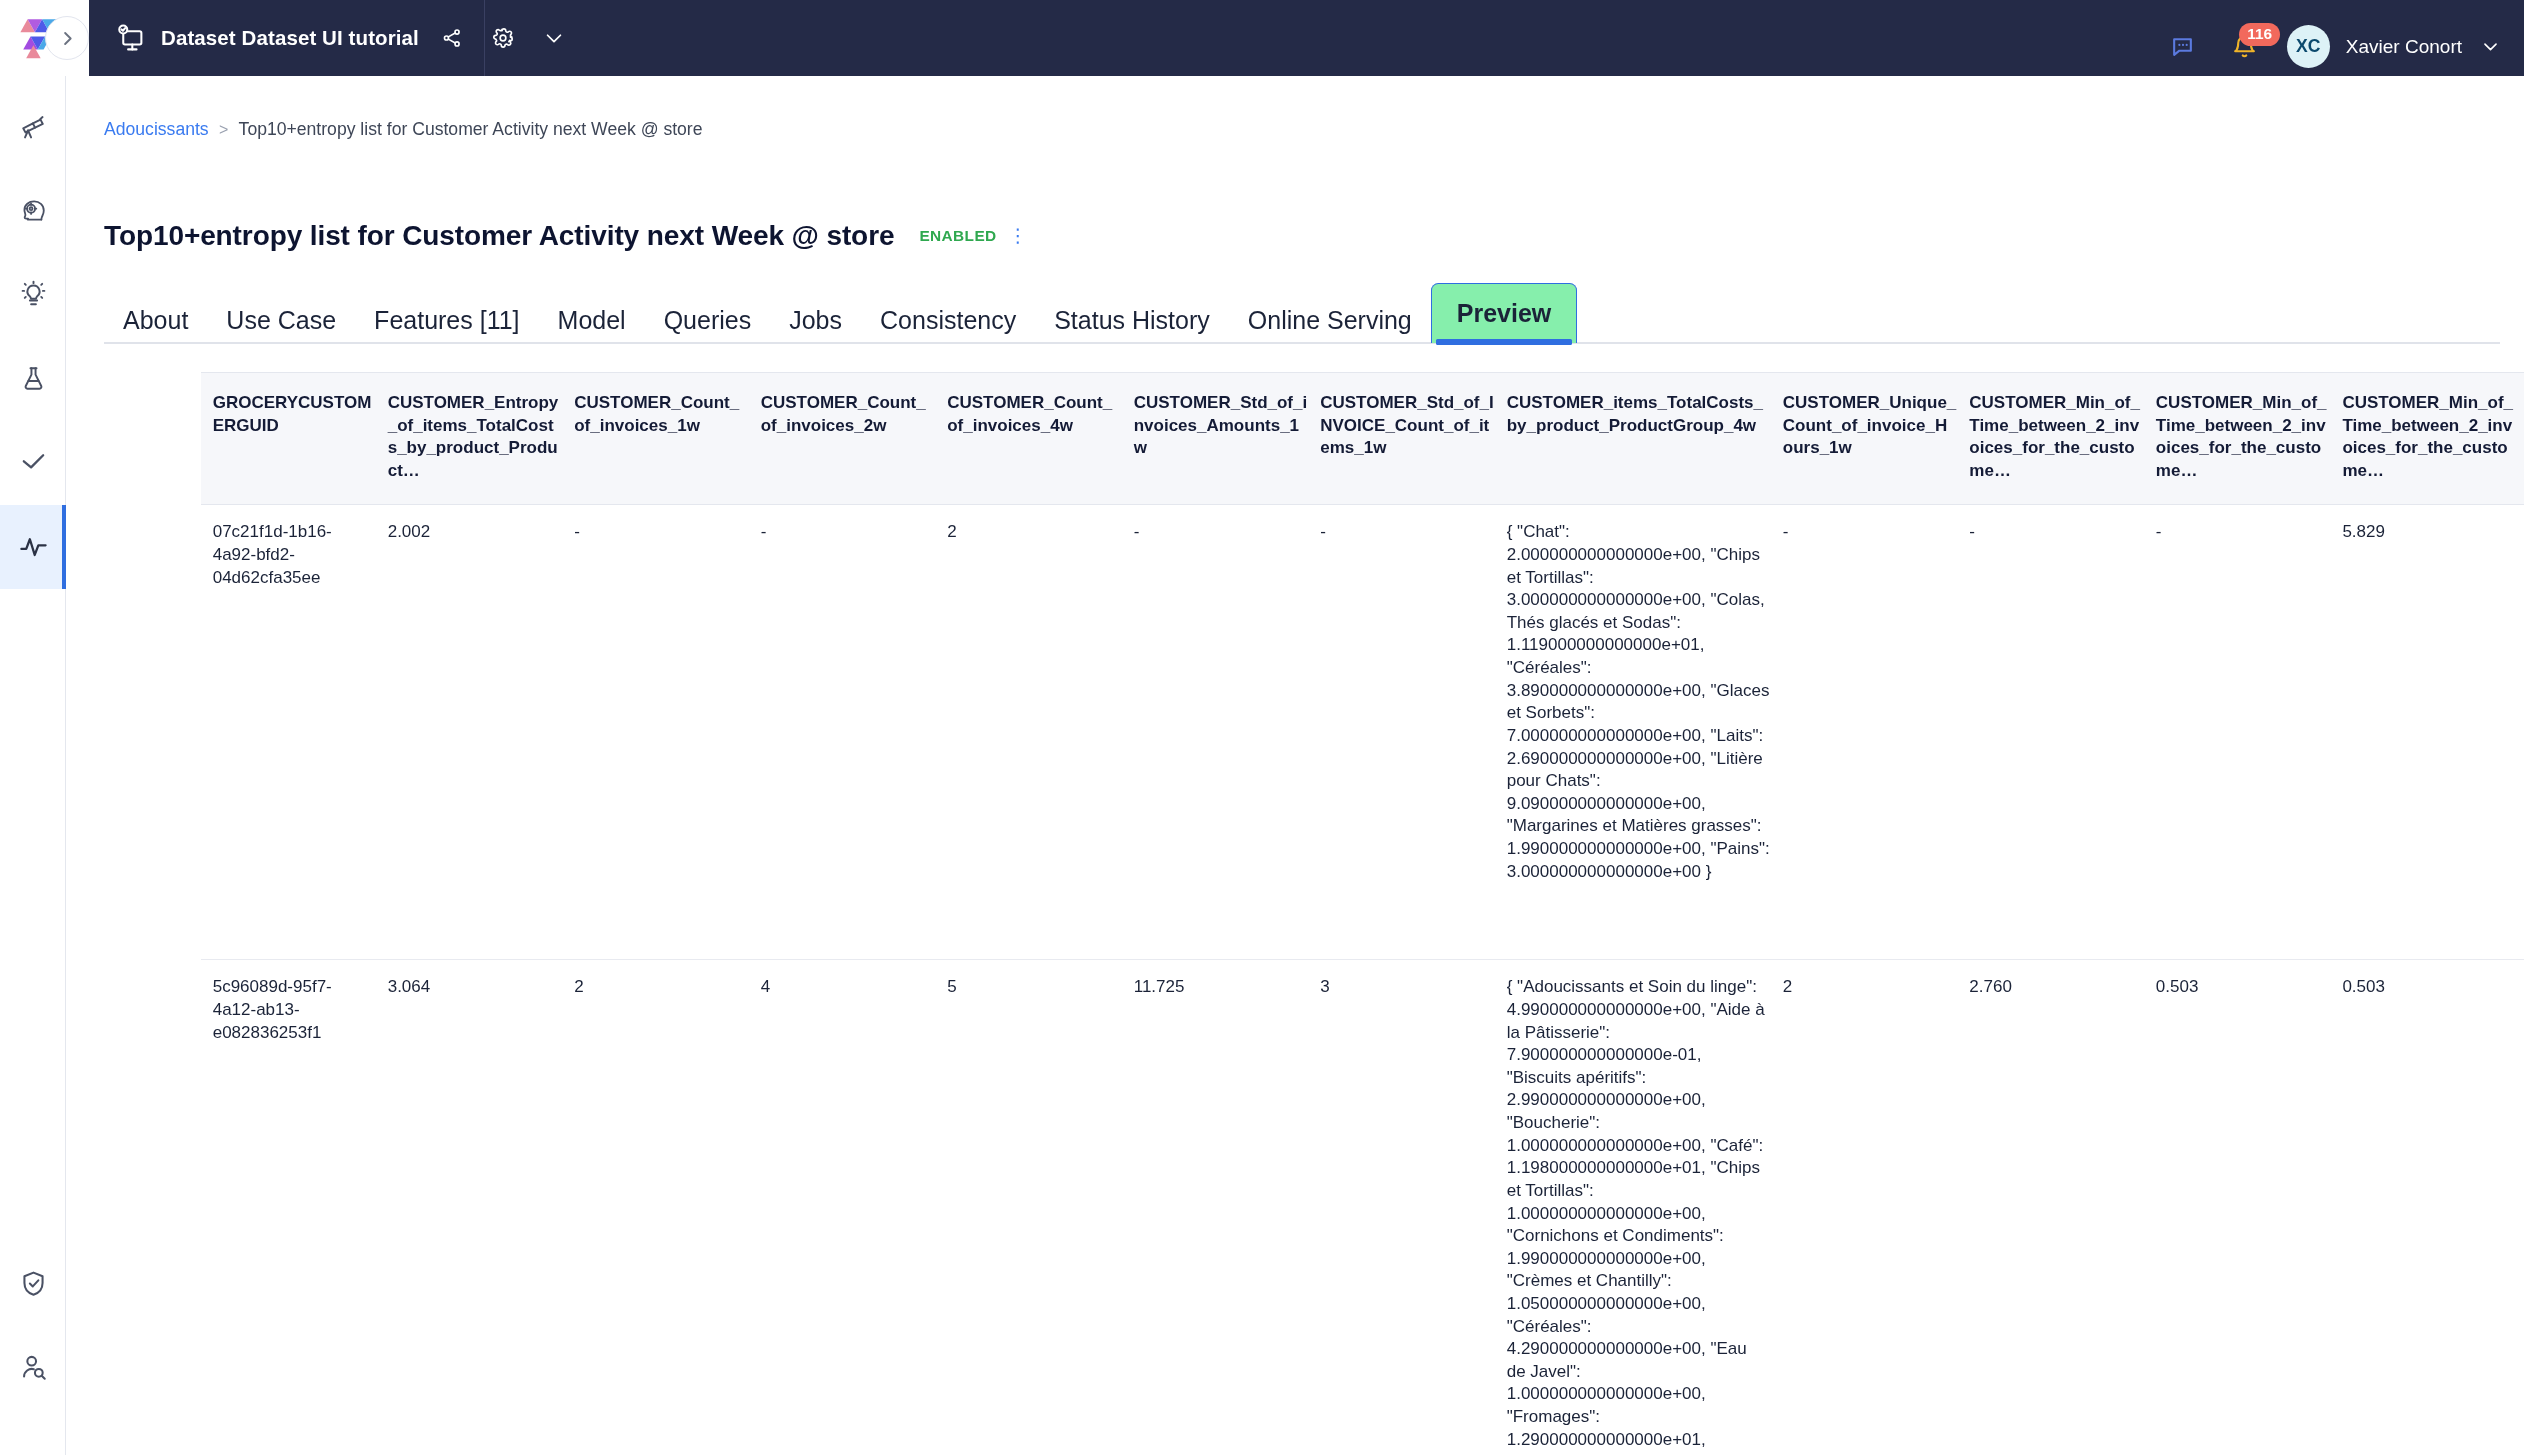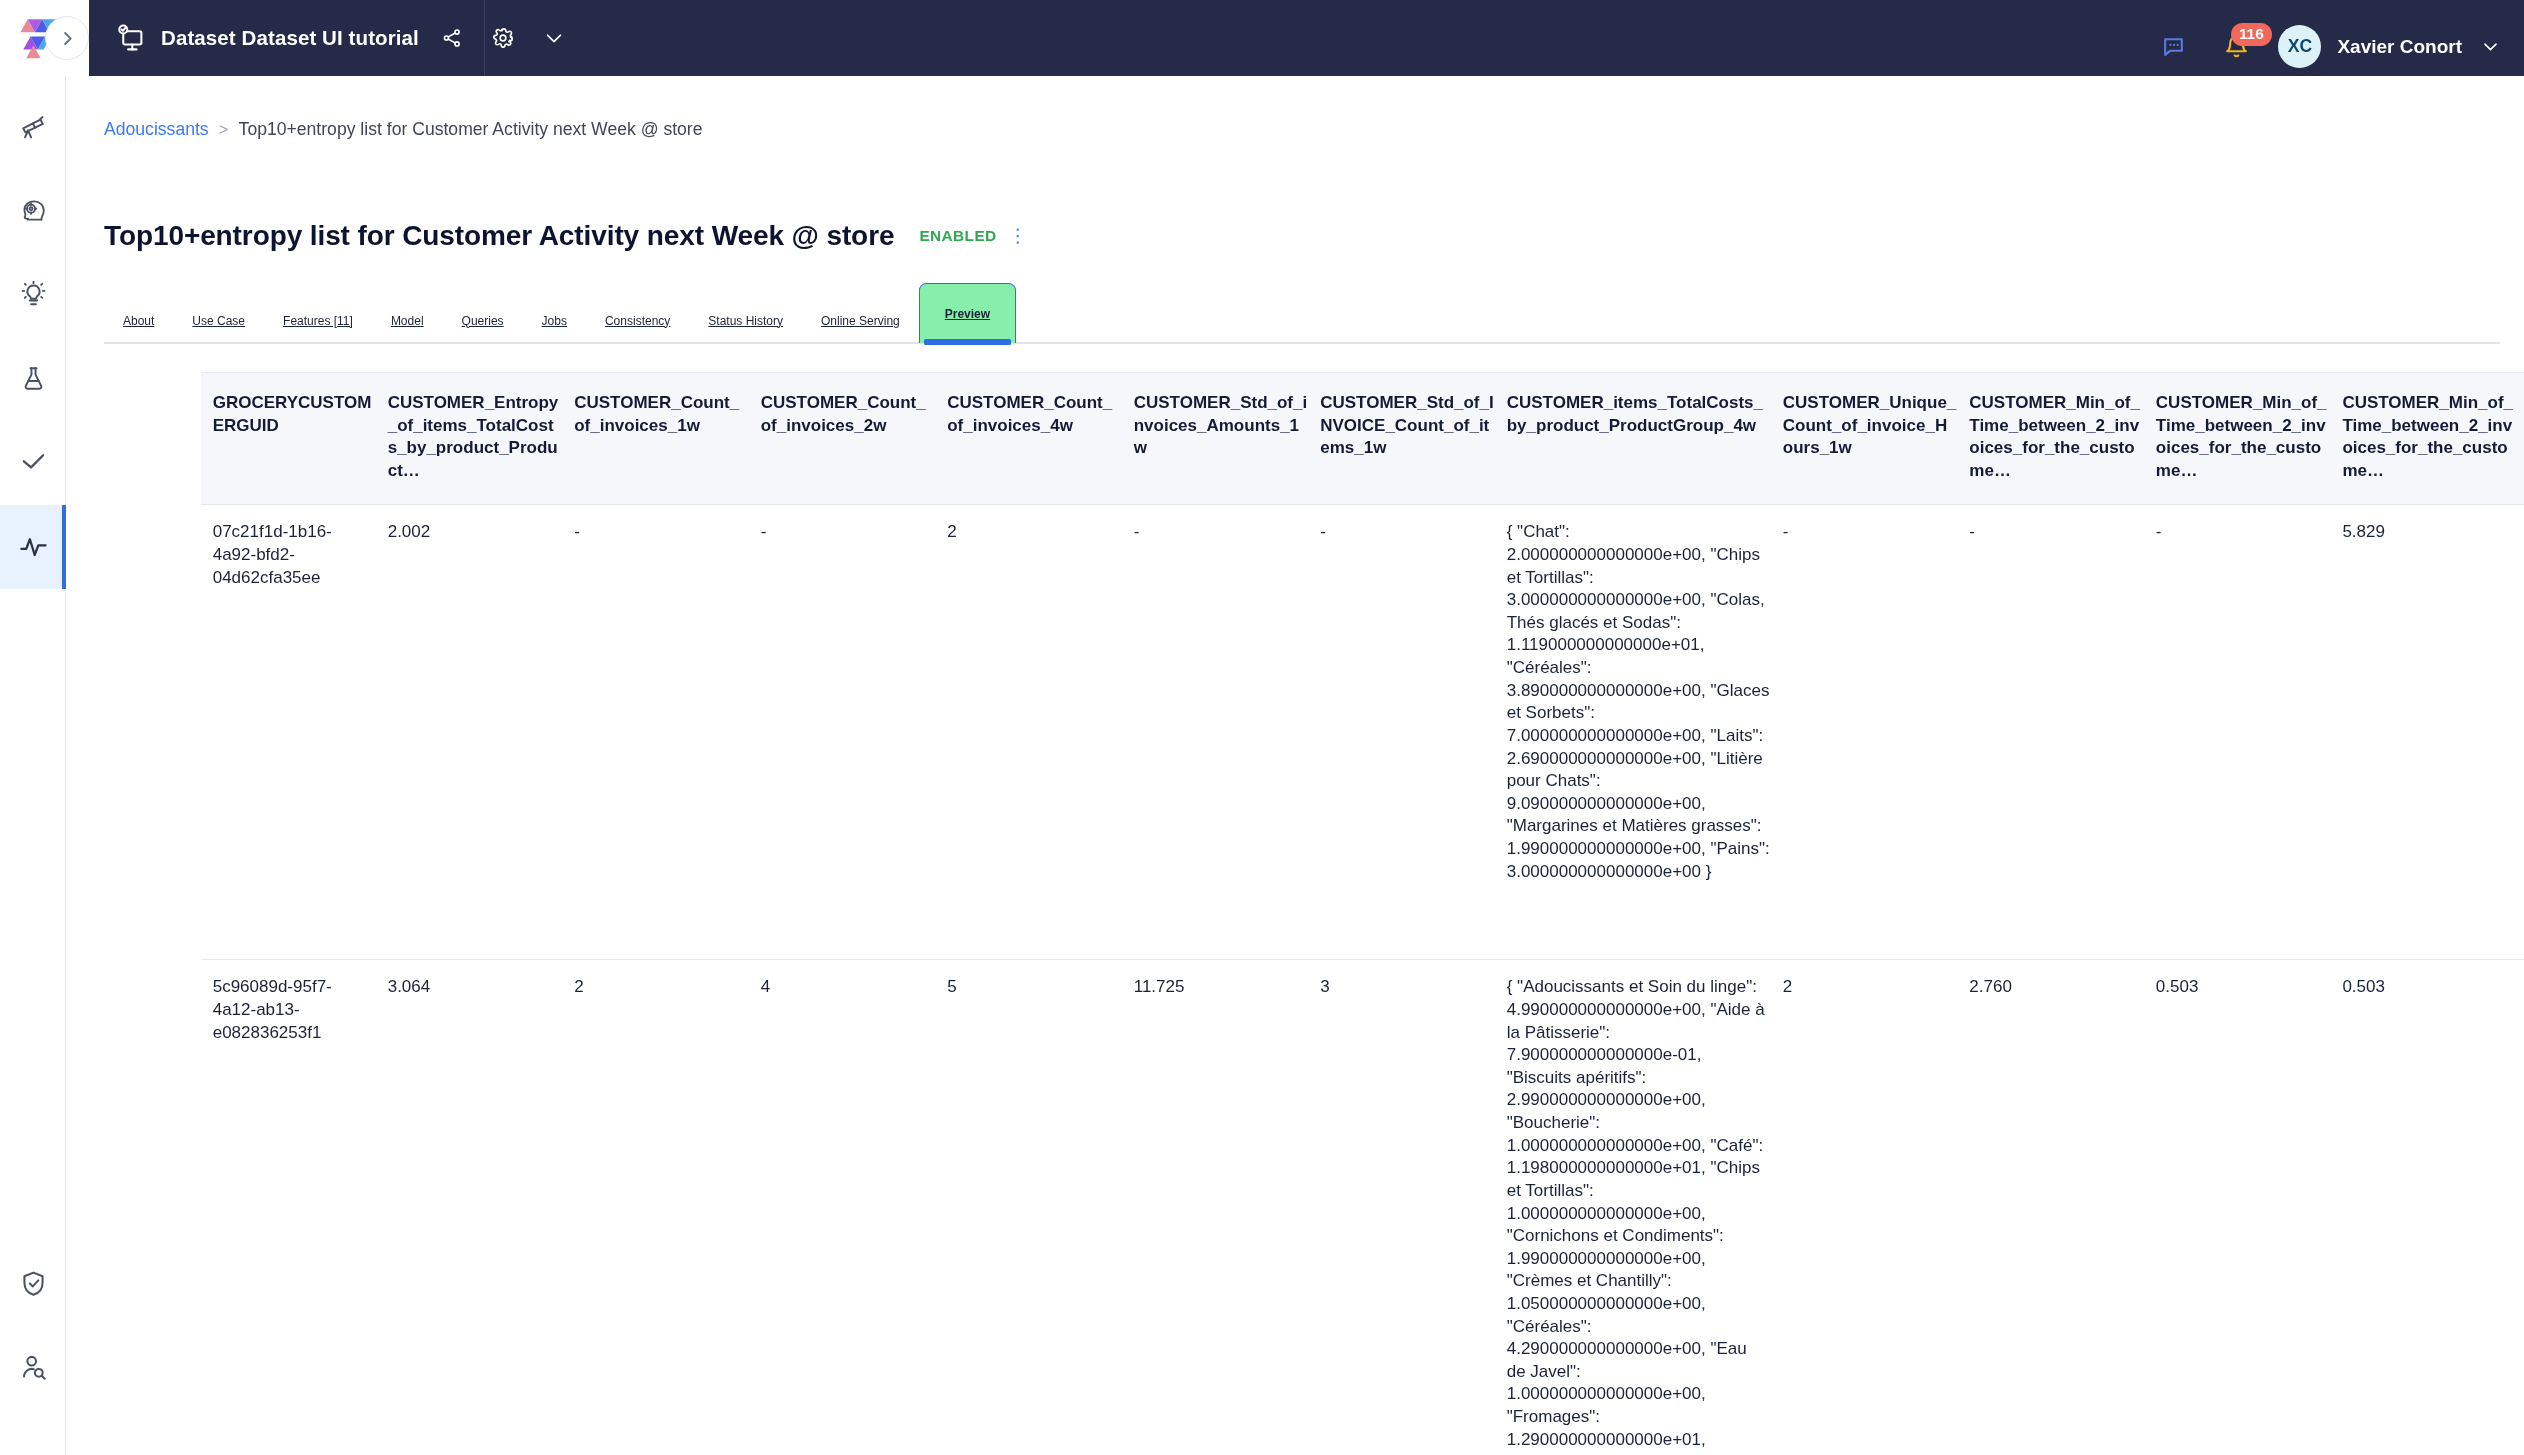--- a/index.html
+++ b/index.html
@@ -74,21 +74,21 @@
     padding: 2.2px 8px;
     line-height: 1.2;
   }
   .avatar {
     width: 43px; height: 43px; border-radius: 50%;
     background: #ddf2f7; color: #0c4a6e;
     font-size: 17.6px; font-weight: 700;
     display: flex; align-items: center; justify-content: center;
     margin-left: 20.5px;
   }
-  .username { color:#ffffff; font-size: 19px; font-weight:700; margin-left: 16px; white-space: nowrap;}
+  .username { color:#ffffff; font-size: 19px; font-weight:400; margin-left: 16px; white-space: nowrap;}
   .caret-down { margin-left: 19px; width: 19px; height: 19px; display:flex; align-items:center;}
 
   
   .rail {
     position: absolute; left: 0; top: 76px;
     width: 66px; height: 1380px;
     background: #ffffff;
     border-right: 0.7px solid #e4e7ee;
   }
   .rail-item {
@@ -137,23 +137,22 @@
     width: 2396px; height: 59px;
     display: flex; align-items: flex-end;
   }
   .tabs-underline {
     position: absolute; left: 38px; top: 266px;
     width: 2396px; height: 1.5px; background: #e0e3ea;
   }
   .tab {
     padding: 0 19px; height: 45px;
     display: flex; align-items: center;
-    font-size: 12px; color: #1b2338;
+    font-size: 25px; color: #1b2338;
     white-space: nowrap;
-    text-decoration: underline;
   }
   .tab.active {
     border: 1.5px solid #2f6ee0;
     border-bottom: none;
     border-radius: 7.3px 7.3px 0 0;
     height: 60px;
     position: relative;
     z-index: 3;
     background: #86efac;
     font-weight: 600;

